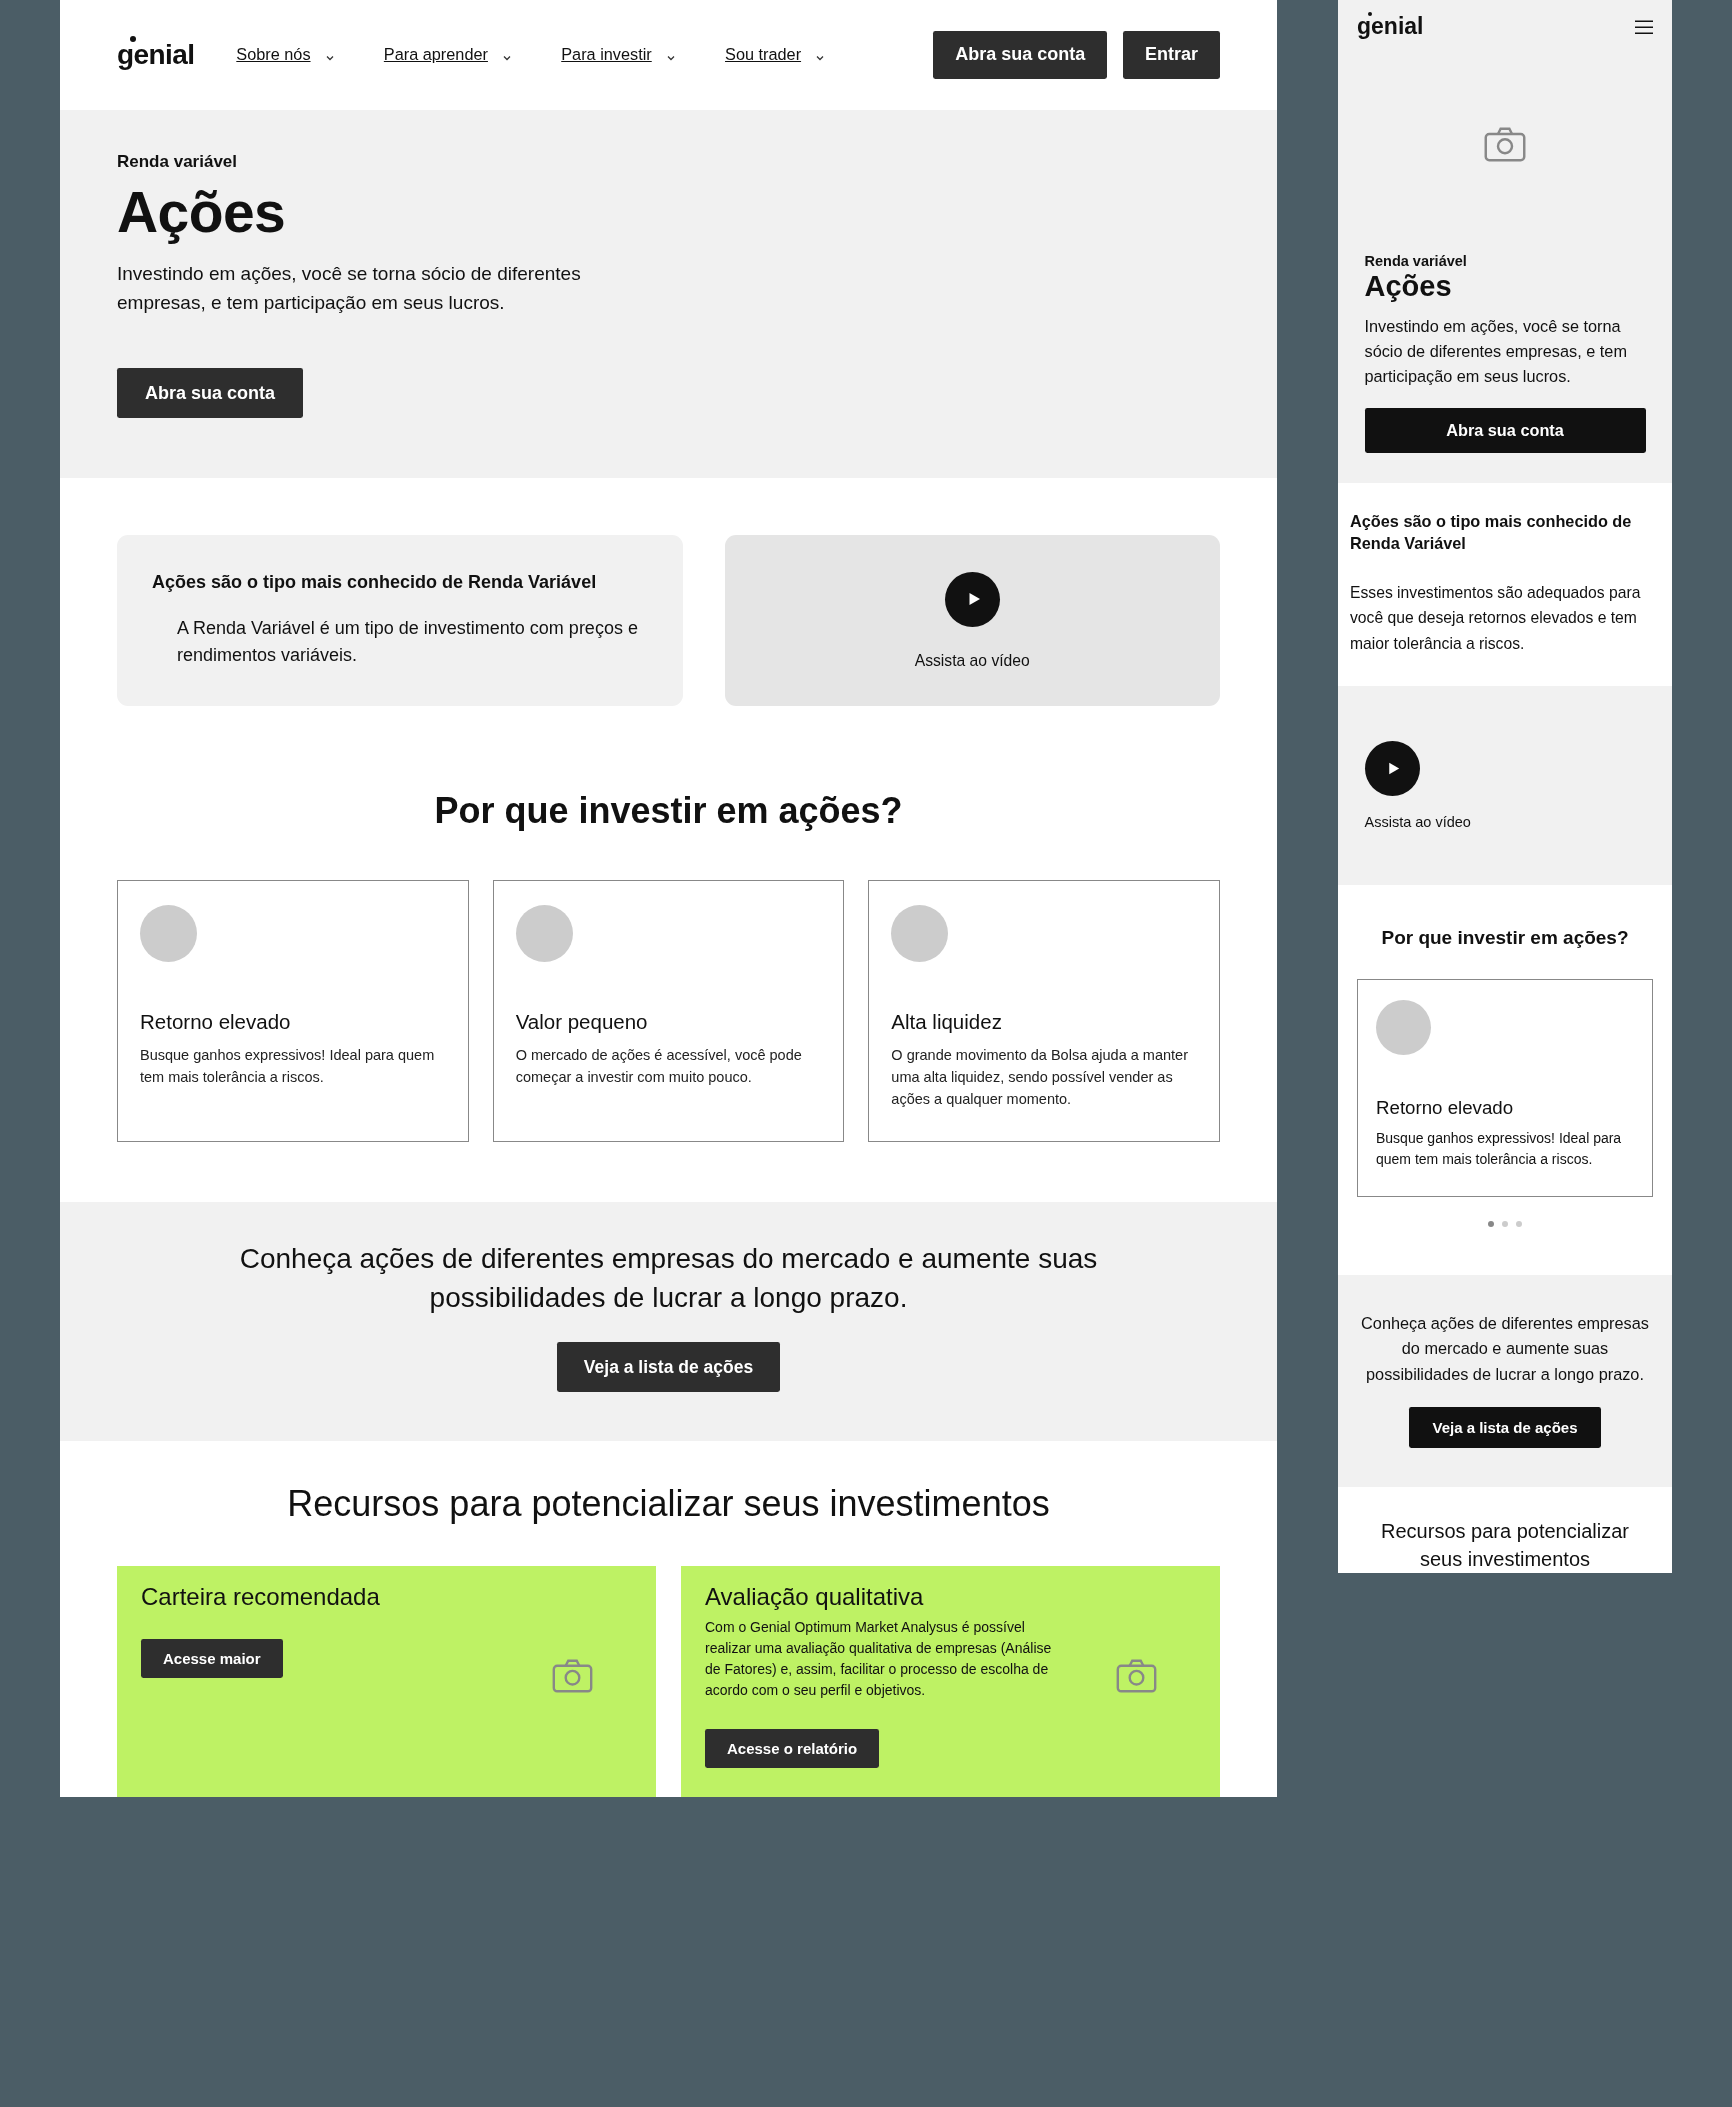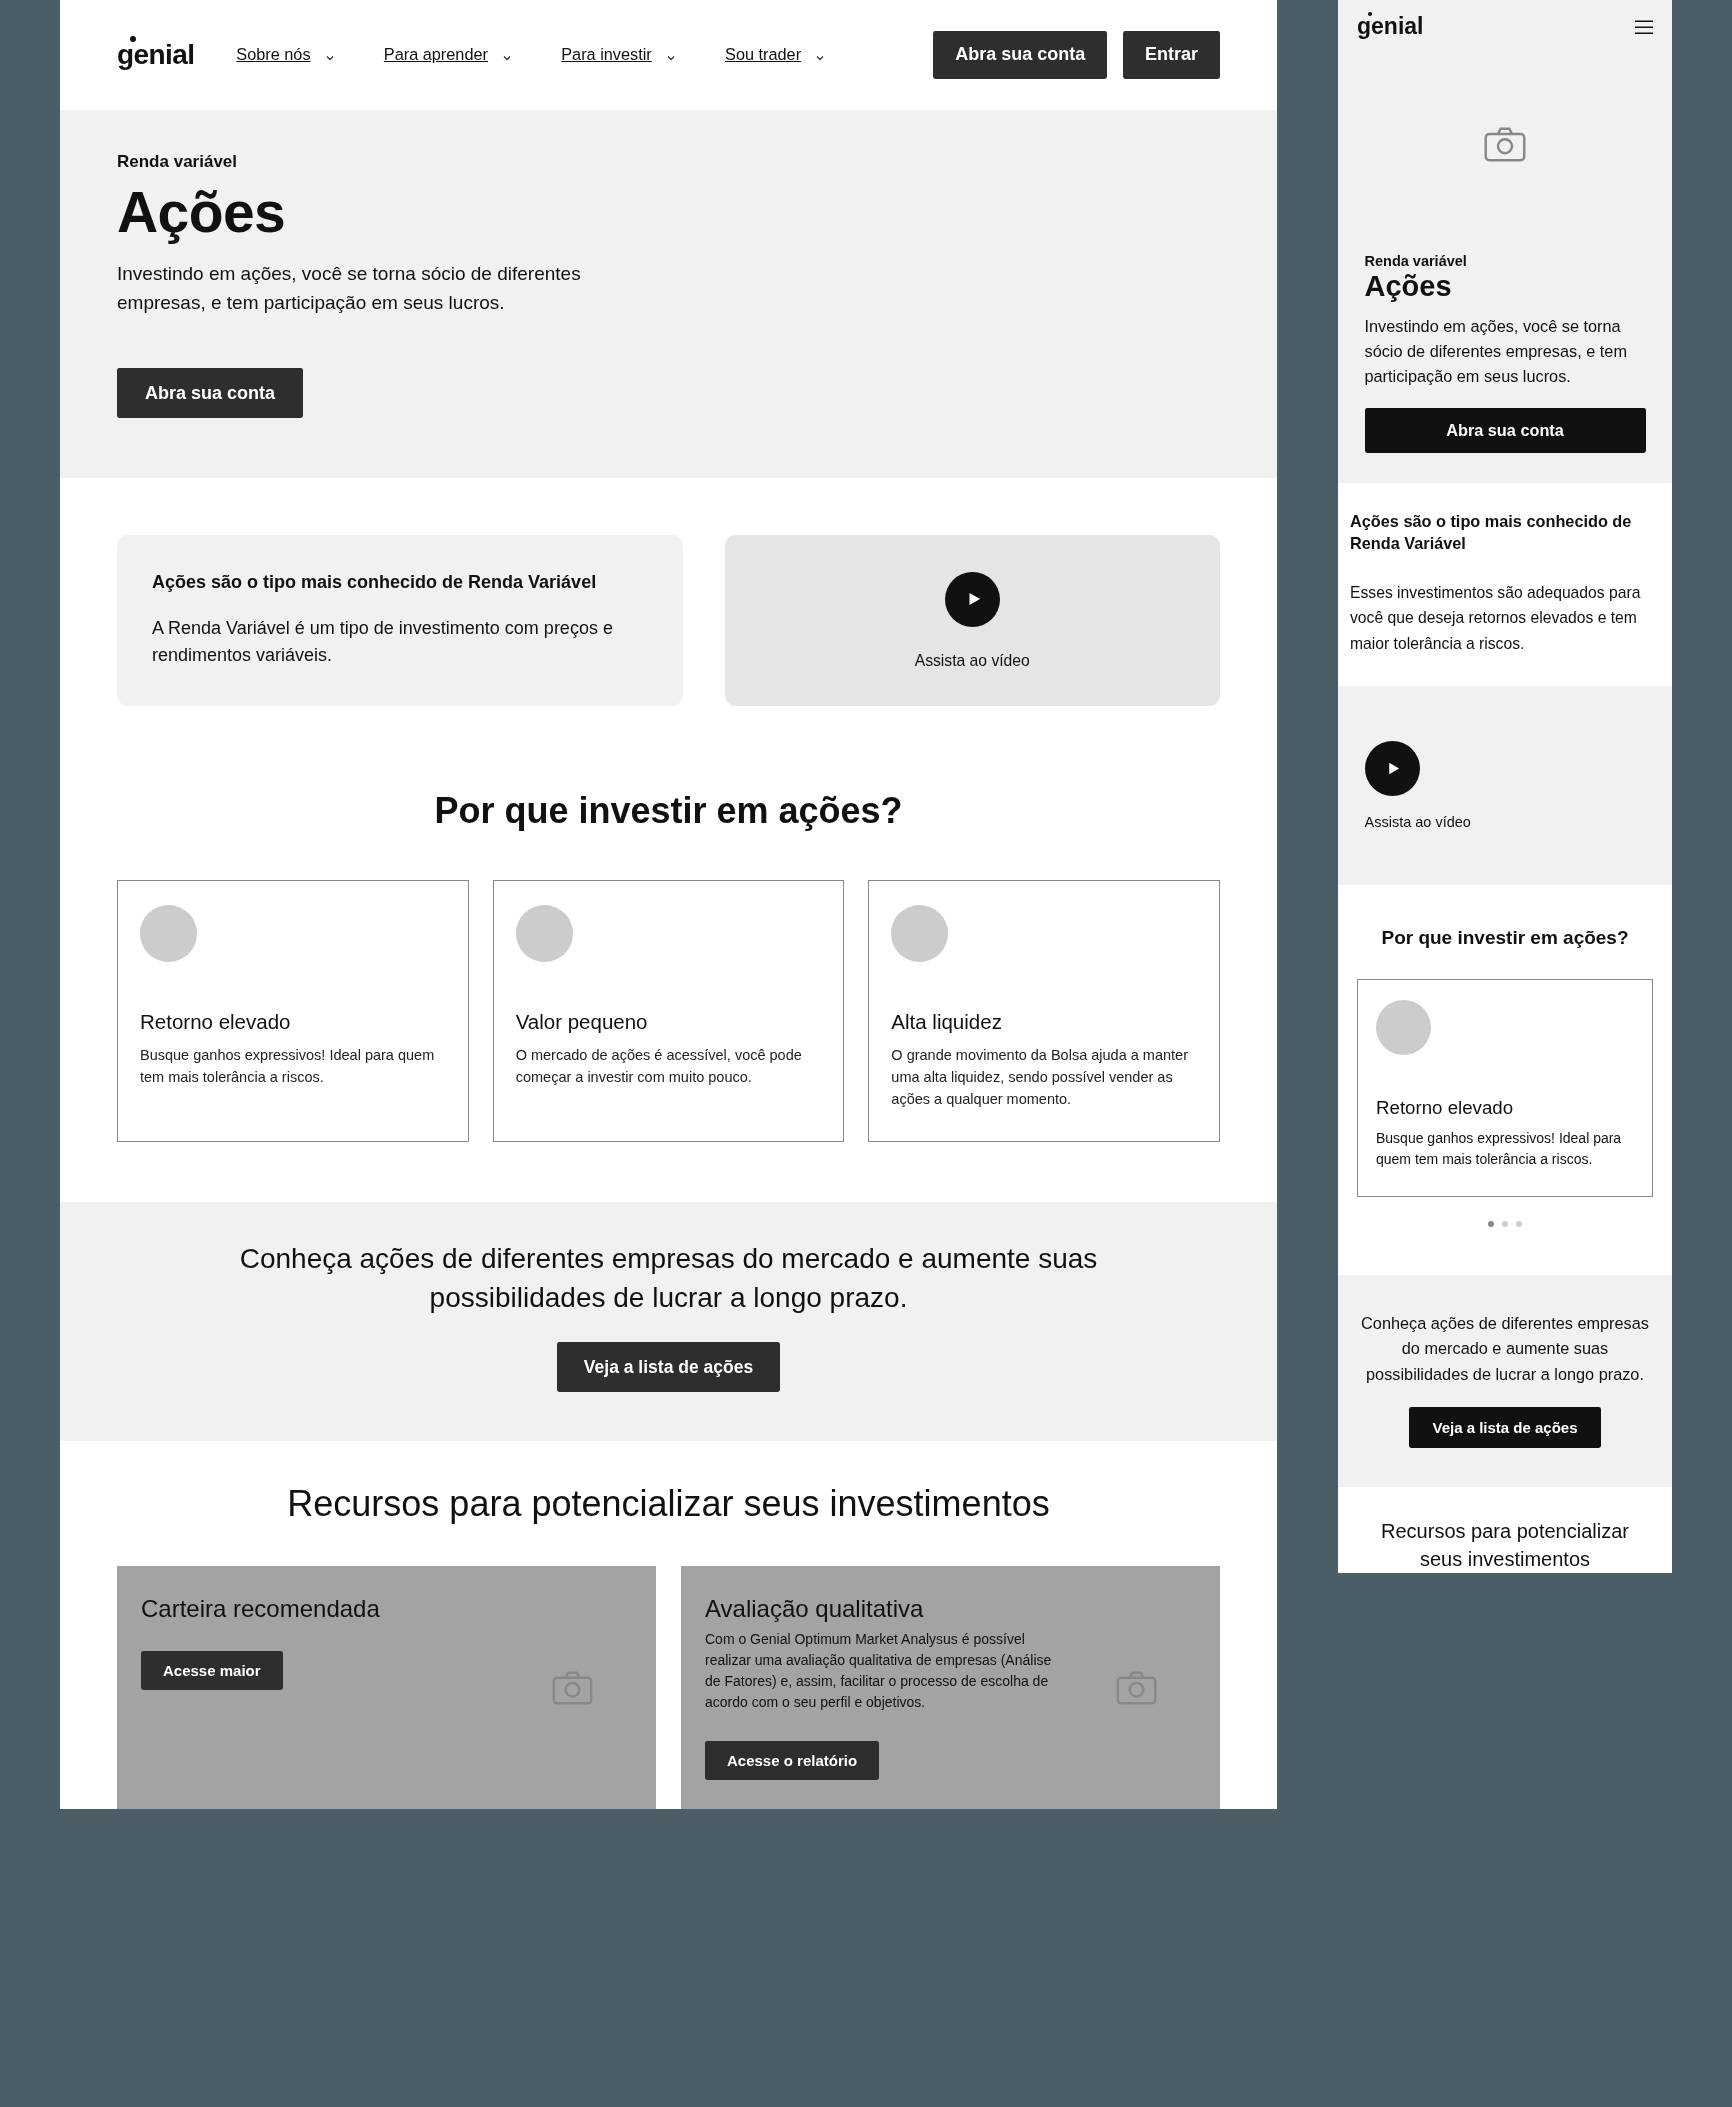--- a/index.html
+++ b/index.html
@@ -112,20 +112,21 @@
     padding: 37px 35px;
   }
   .d-intro-left .hd {
     font-size: 18px;
     font-weight: 700;
   }
   .d-intro-left p {
     font-size: 18px;
     line-height: 1.5;
     margin-top: 22px;
+    margin-left: 25px;
   }
   .d-intro-right {
     flex: 1;
     background: #e5e5e5;
     border-radius: 11px;
     display: flex;
     flex-direction: column;
     align-items: center;
     justify-content: center;
     gap: 25px;
@@ -200,22 +201,22 @@
     font-weight: 500;
     text-align: center;
   }
   .d-res-cards {
     display: flex;
     gap: 25px;
     margin-top: 41px;
   }
   .d-res-card {
     flex: 1;
-    background: #a3a3a3;
-    padding: 29px 24px 29px 24px;
+    background: #bef264;
+    padding: 17px 24px 29px 24px;
     display: flex;
     gap: 18px;
   }
   .d-res-card .txt { flex: 1; }
   .d-res-card .rct {
     font-size: 24px;
     font-weight: 500;
   }
   .d-res-card .rcd {
     font-size: 14px;

